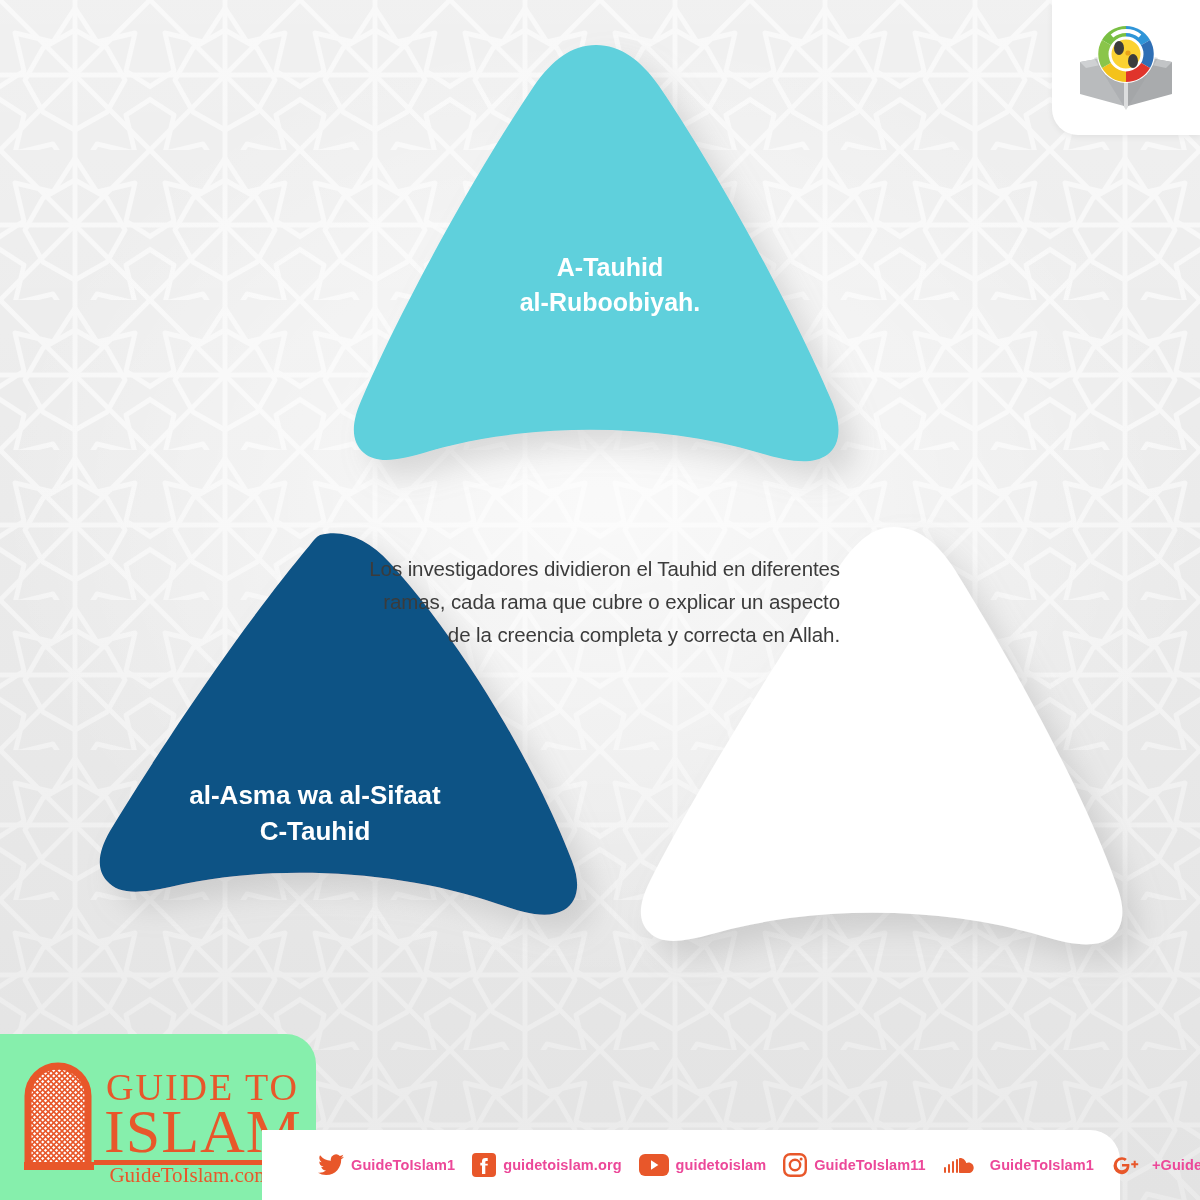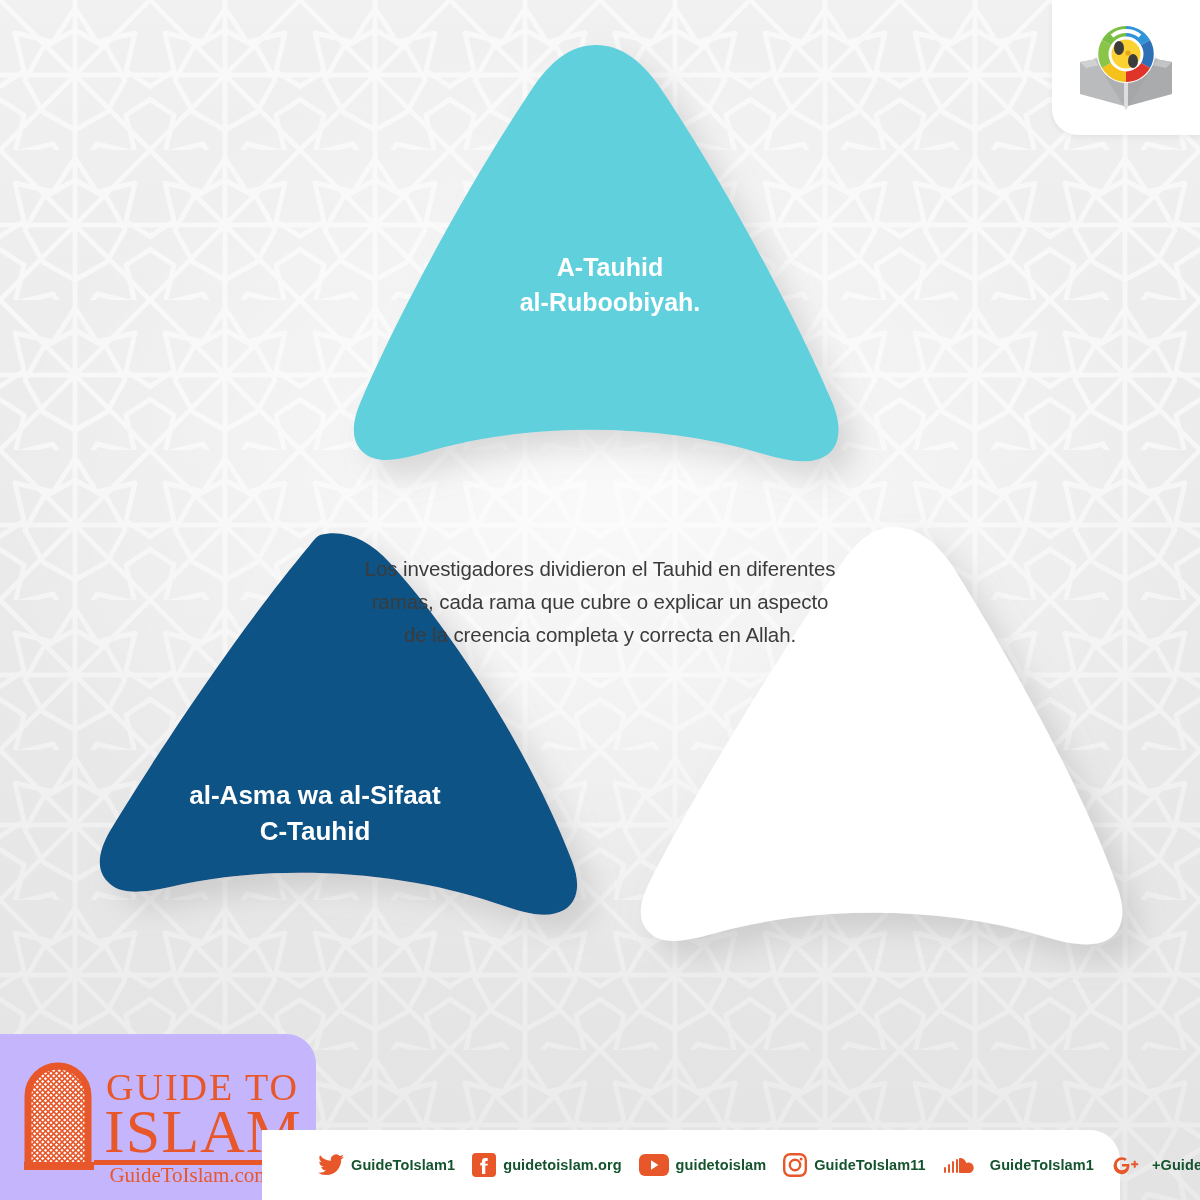--- a/index.html
+++ b/index.html
@@ -22,21 +22,21 @@
     pointer-events:none;
   }
 
   
   .petals{position:absolute;left:0;top:0;width:1200px;height:1200px;}
 
   
   .center-text{
     position:absolute;
     left:360px;top:552px;width:480px;
-    text-align:center;
+    text-align:right;
     font-size:20.5px;line-height:33px;
     color:#3b3b3b;
     font-family:"Liberation Sans", sans-serif;
     letter-spacing:-0.1px;
   }
 
   
   .petal-label{position:absolute;text-align:center;font-weight:bold;line-height:1.38;}
   #label-a{left:400px;top:250px;width:420px;font-size:25px;color:#ffffff;}
   #label-c{left:90px;top:778px;width:450px;font-size:26px;color:#ffffff;}
@@ -46,39 +46,39 @@
   .logo-card{
     position:absolute;right:0;top:0;width:148px;height:135px;
     background:#ffffff;border-bottom-left-radius:26px;
     box-shadow:0 2px 6px rgba(0,0,0,.06);
   }
   .logo-card svg{position:absolute;left:22px;top:14px;}
 
   
   .footer-logo-panel{
     position:absolute;left:0;top:1034px;width:316px;height:166px;
-    background:#c4b5fd;border-top-right-radius:30px;text-align:center;
+    background:#86efac;border-top-right-radius:30px;text-align:center;
   }
   .footer-logo-panel .brand{
     position:absolute;left:18px;top:20px;width:290px;height:130px;
   }
 
   
   .social-strip{
     position:absolute;left:262px;top:1130px;width:858px;height:70px;
     background:#ffffff;border-top-right-radius:30px;
   }
   .social-row{
     position:absolute;left:56px;top:0;height:70px;
     display:flex;align-items:center;gap:0px;
   }
   .social-item{display:flex;align-items:center;margin-right:17px;}
   .social-item .glyph{display:flex;align-items:center;justify-content:center;margin-right:7px;}
   .social-item .handle{
-    color:#14532d;font-weight:bold;font-size:14.5px;
+    color:#ec4899;font-weight:bold;font-size:14.5px;
     font-family:"Liberation Sans", sans-serif;letter-spacing:.1px;white-space:nowrap;
   }
 </style>
 </head>
 <body>
 
 <div id="stage">
 
   <div class="bg-pattern">
     <svg viewBox="0 0 1200 1200" preserveAspectRatio="none" aria-hidden="true">

